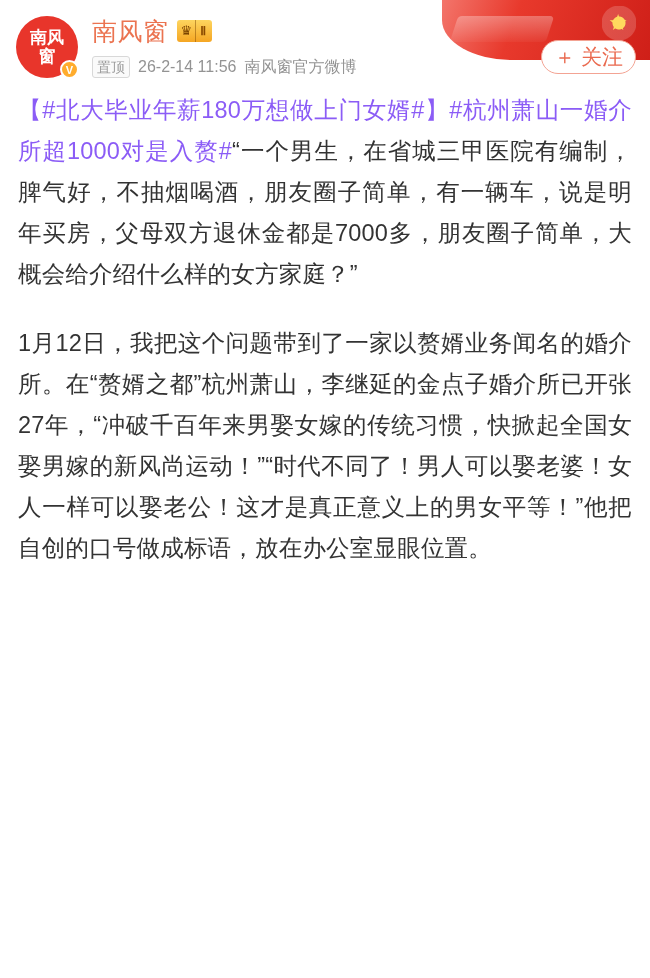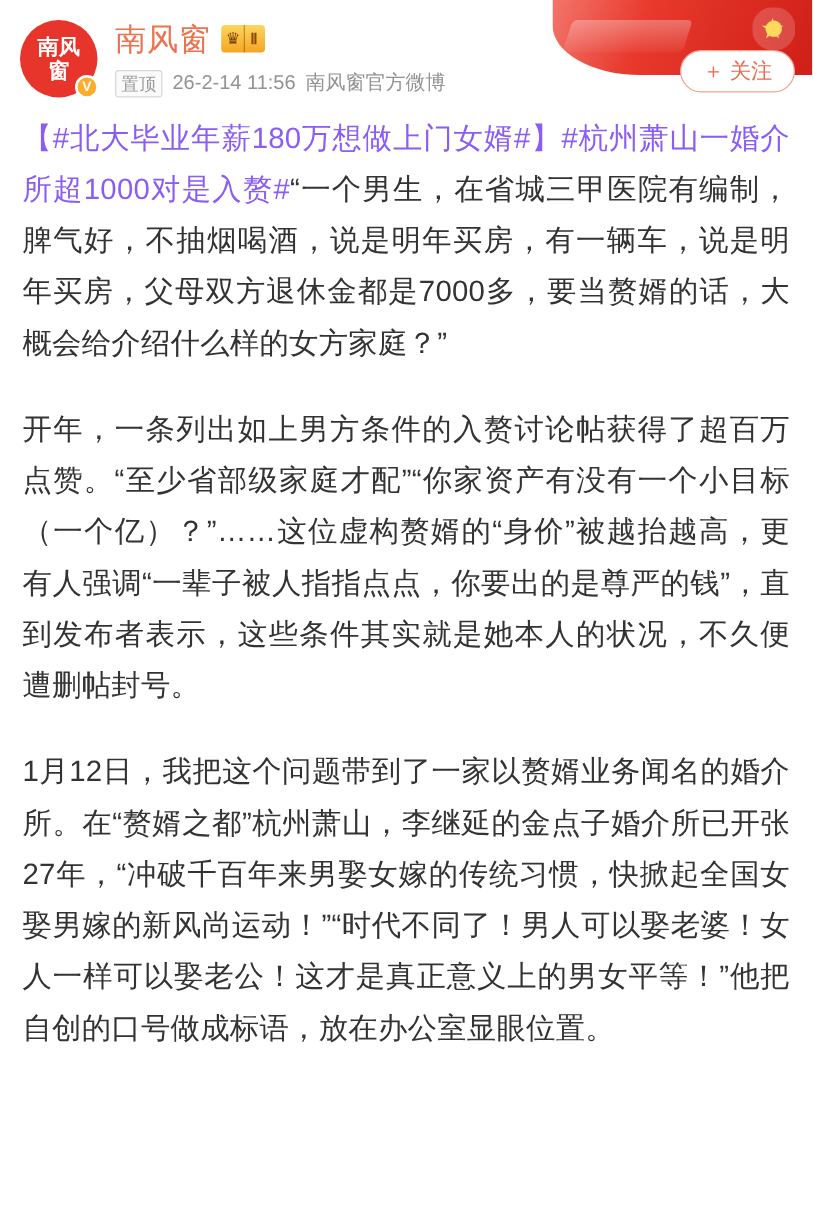--- a/index.html
+++ b/index.html
@@ -190,21 +190,21 @@
   .follow-btn {
     position: absolute;
     right: 14px;
     top: 40px;
     height: 34px;
     min-width: 92px;
     border: 1px solid #f3a393;
     border-radius: 17px;
     background: #ffffff;
     color: #ea6a4f;
-    font-size: 17px;
+    font-size: 21px;
     line-height: 32px;
     text-align: center;
     padding: 0 12px;
     box-sizing: border-box;
     pointer-events: auto;
     cursor: pointer;
     white-space: nowrap;
   }
 
   
@@ -256,19 +256,18 @@
         <span class="meta-time">26-2-14 11:56</span>
         <span class="meta-source">南风窗官方微博</span>
       </div>
     </div>
   </div>
 
   <div class="follow-btn">＋ 关注</div>
 
   <div class="content">
     <p>
-      <span class="topic">【#北大毕业年薪180万想做上门女婿#】</span><span class="topic">#杭州萧山一婚介所超1000对是入赘#</span><span>“一个男生，在省城三甲医院有编制，脾气好，不抽烟喝酒，说是明年买房，有一辆车，说是明年买房，父母双方退休金都是7000多，要当赘婿的话，大概会给介绍什么样的女方家庭？”</span>
+      <span class="topic">【#北大毕业年薪180万想做上门女婿#】</span><span class="topic">#杭州萧山一婚介所超1000对是入赘#</span><span>“一个男生，在省城三甲医院有编制，脾气好，不抽烟喝酒，朋友圈子简单，有一辆车，说是明年买房，父母双方退休金都是7000多，朋友圈子简单，大概会给介绍什么样的女方家庭？”</span>
     </p>
-    <p>开年，一条列出如上男方条件的入赘讨论帖获得了超百万点赞。“至少省部级家庭才配”“你家资产有没有一个小目标（一个亿）？”……这位虚构赘婿的“身价”被越抬越高，更有人强调“一辈子被人指指点点，你要出的是尊严的钱”，直到发布者表示，这些条件其实就是她本人的状况，不久便遭删帖封号。</p>
     <p>1月12日，我把这个问题带到了一家以赘婿业务闻名的婚介所。在“赘婿之都”杭州萧山，李继延的金点子婚介所已开张27年，“冲破千百年来男娶女嫁的传统习惯，快掀起全国女娶男嫁的新风尚运动！”“时代不同了！男人可以娶老婆！女人一样可以娶老公！这才是真正意义上的男女平等！”他把自创的口号做成标语，放在办公室显眼位置。</p>
   </div>
 
 </div>
 
 </body></html>

